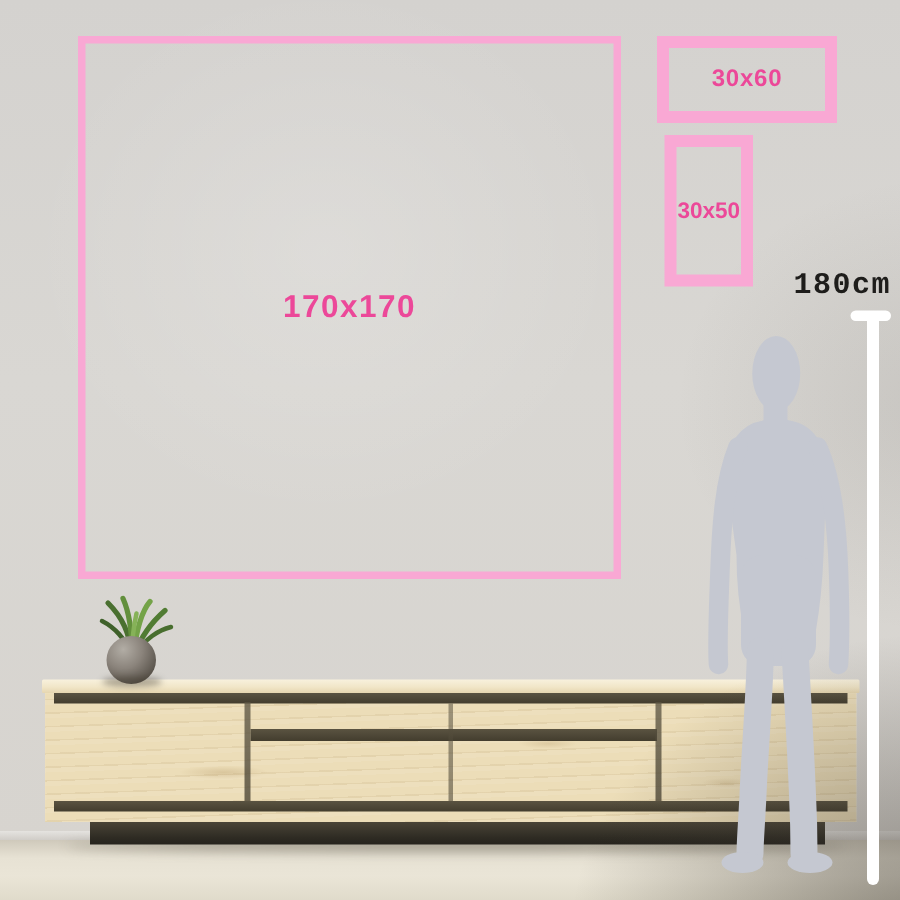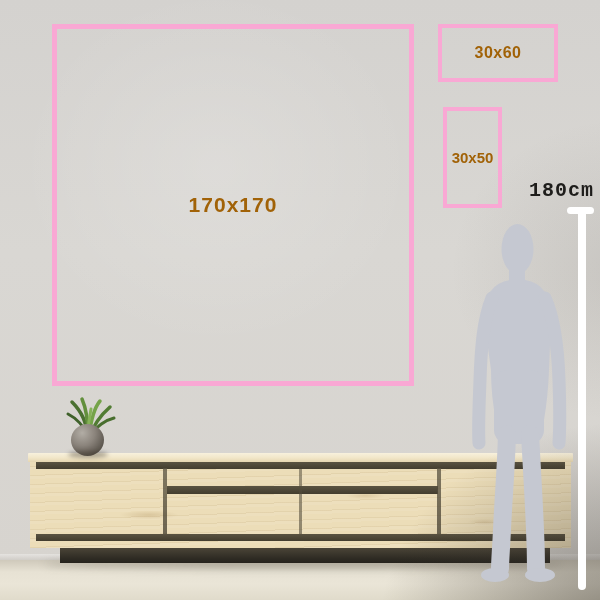--- a/index.html
+++ b/index.html
@@ -26,27 +26,27 @@
   .vignette{
     left:0;top:0;width:600px;height:600px;pointer-events:none;
     background:
       radial-gradient(ellipse 55% 50% at 36% 28%, rgba(255,255,255,.16), transparent 60%),
       radial-gradient(ellipse 58% 48% at 104% 104%, rgba(58,53,46,.52), transparent 70%),
       radial-gradient(ellipse 40% 35% at 104% 45%, rgba(95,90,84,.14), transparent 72%);
   }
 
   
   .frame{
-    border:4px solid #f9a8d4;background:transparent;
+    border:8px solid #f9a8d4;background:transparent;
     display:flex;align-items:center;justify-content:center;
-    font-weight:700;letter-spacing:.5px;color:#a16207;
+    font-weight:700;letter-spacing:.5px;color:#ec4899;
   }
   .frame-large{left:52px;top:24px;width:362px;height:362px;border-width:5px;font-size:21px;letter-spacing:1px;text-align:center;}
   .frame-wide {left:438px;top:24px;width:120px;height:58px;font-size:16px;}
-  .frame-tall {left:443px;top:107px;width:59px;height:101px;font-size:15px;letter-spacing:0;}
+  .frame-tall {left:443px;top:90px;width:59px;height:101px;font-size:15px;letter-spacing:0;}
 
   
   .height-label{
     left:504px;top:179px;width:90px;text-align:right;
     font-size:20px;font-weight:700;letter-spacing:1px;color:#1e1d1b;font-family:Liberation Mono, monospace;
   }
   .measure-cap {left:567px;top:207px;width:27px;height:7px;border-radius:4px;background:#ffffff;}
   .measure-stem{left:578px;top:209px;width:8px;height:381px;border-radius:4px;background:#ffffff;}
 
   

